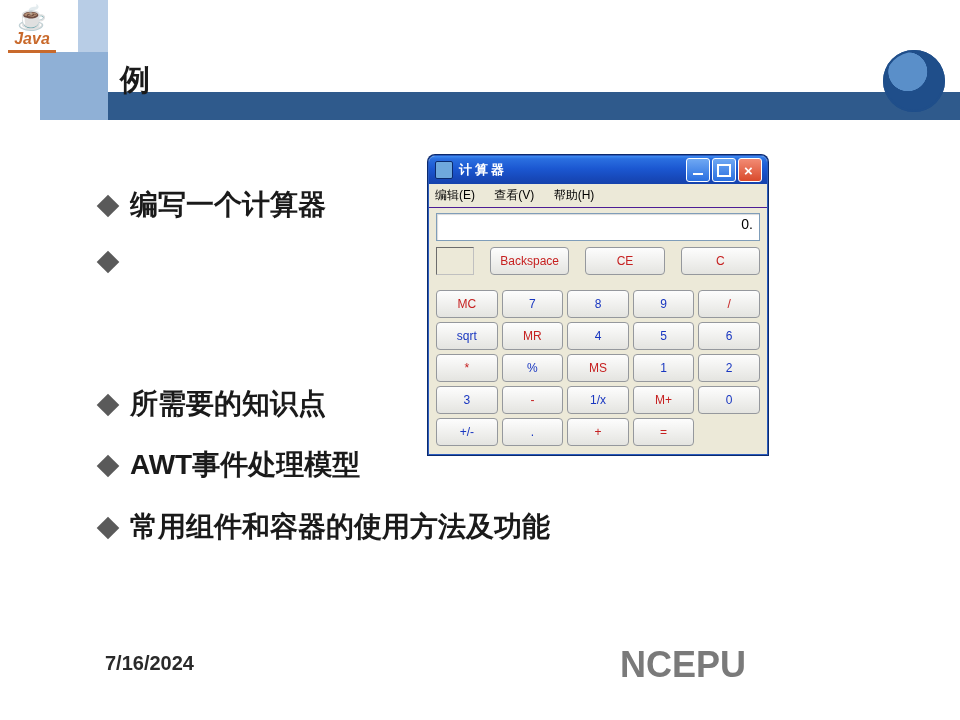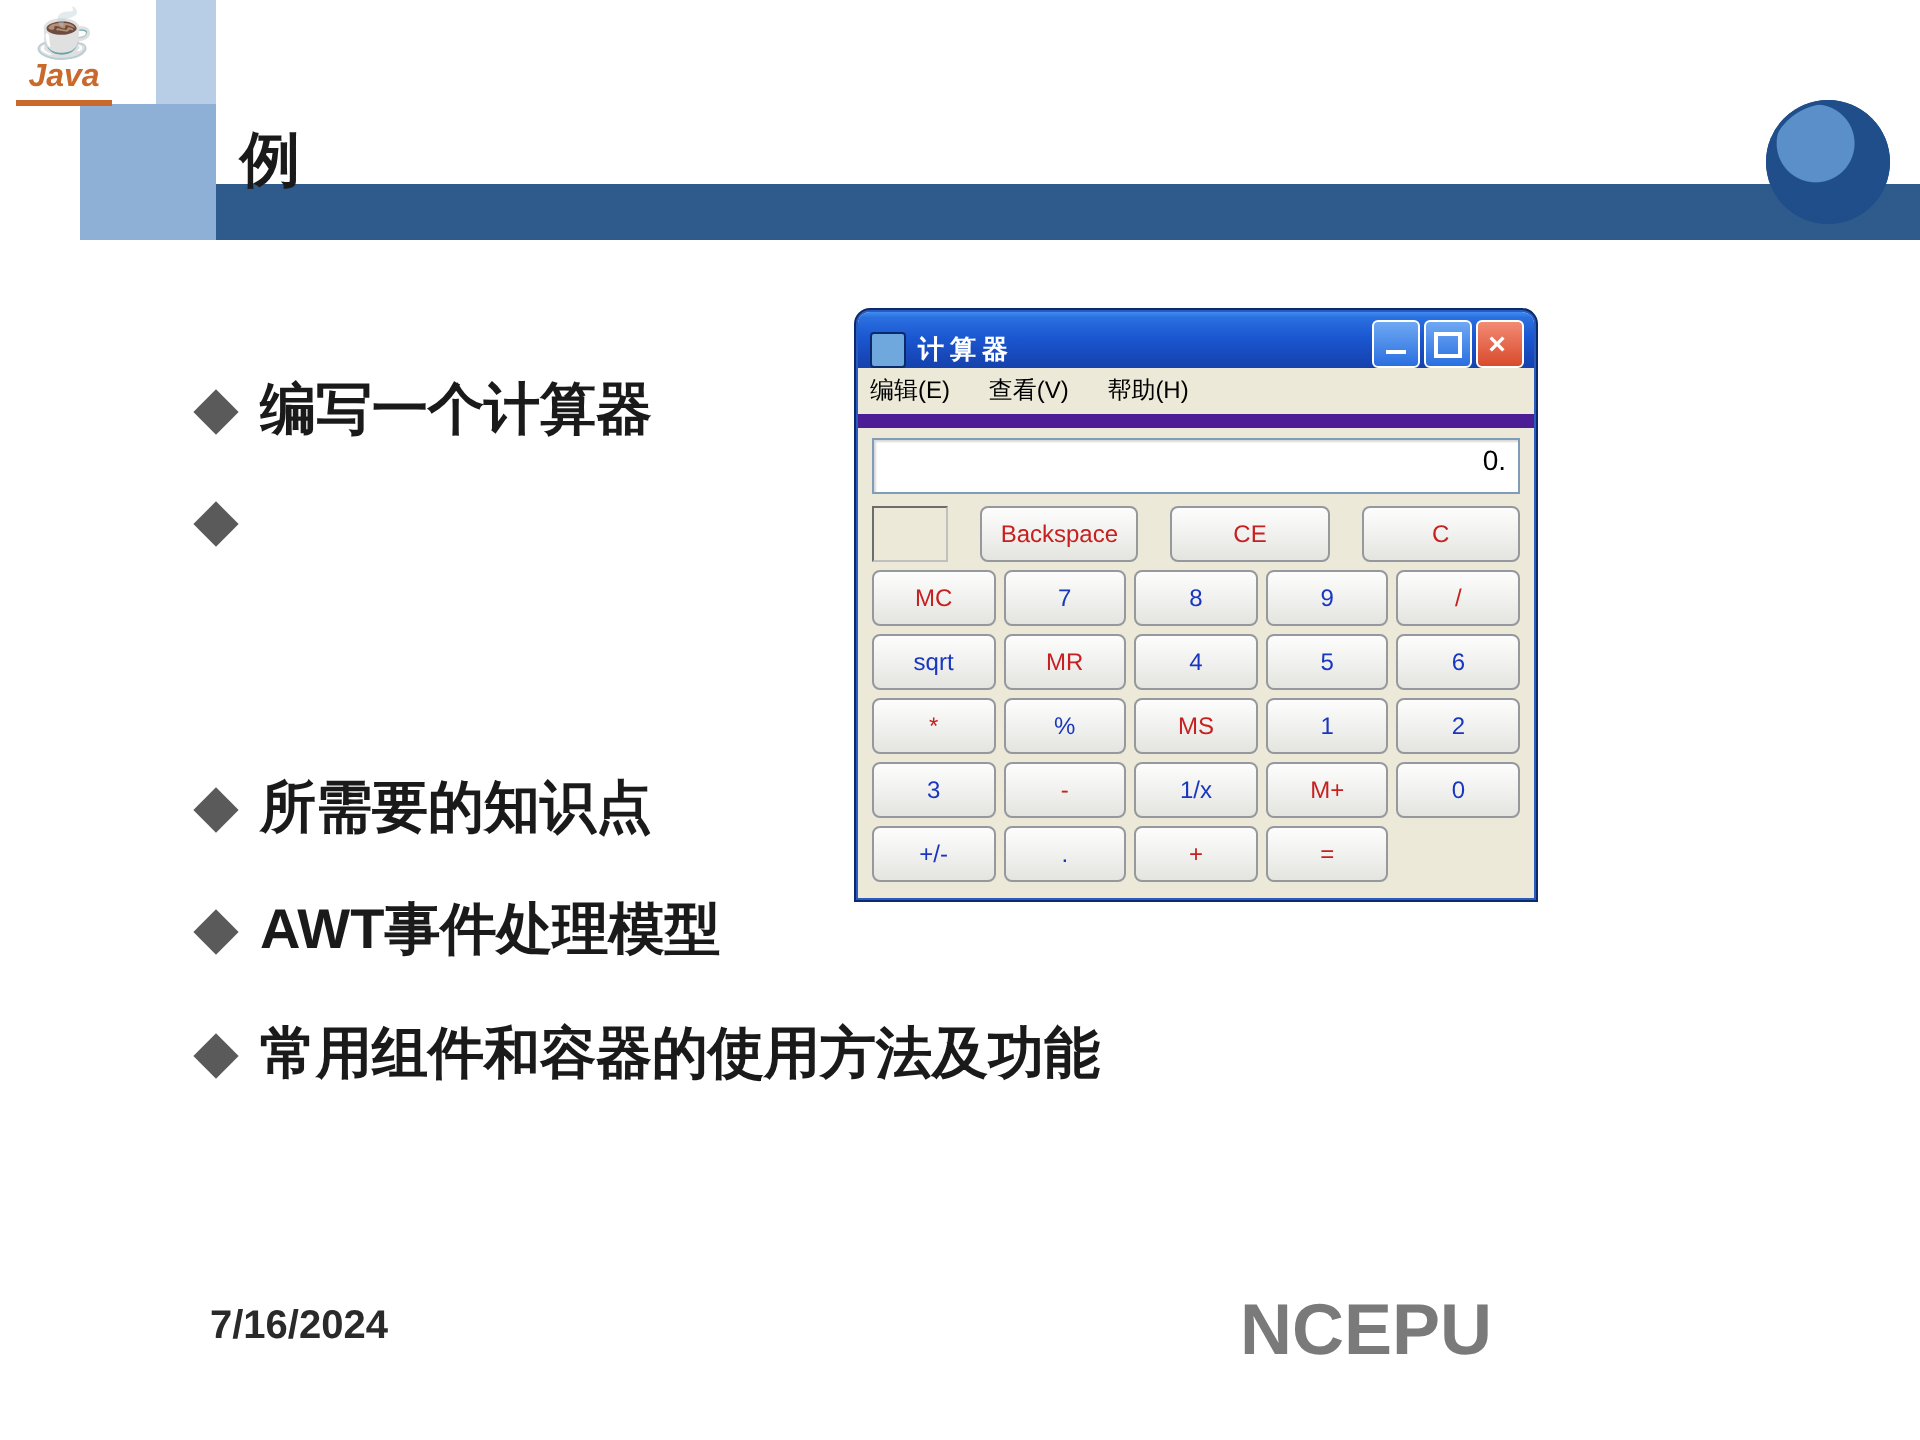--- a/index.html
+++ b/index.html
@@ -22,36 +22,36 @@
   .bullet{display:flex;align-items:baseline;margin-bottom:22px;font-size:28px;font-weight:bold;color:#1a1a1a;line-height:1.4;}
   .bullet.spacer{height:70px;}
   .diamond{width:16px;height:16px;background:#5a5a5a;transform:rotate(45deg);flex:0 0 16px;margin-right:14px;margin-top:8px;}
   .bullet-text{}
   
   .date{position:absolute;bottom:45px;left:105px;font-size:20px;font-weight:bold;color:#2a2a2a;}
   .ncepu{position:absolute;bottom:34px;left:620px;font-size:36px;font-weight:bold;color:#7a7a7a;font-family:Arial,sans-serif;}
 
   
   .calc-win{position:absolute;top:155px;left:428px;width:338px;border:1px solid #2b5bbd;border-radius:7px 7px 0 0;box-shadow:0 0 0 1px #0b2a6d;font-family:"Tahoma","SimSun",sans-serif;font-size:12px;background:#ece9d8;}
-  .titlebar{height:28px;display:flex;align-items:flex-end;padding:0 5px 0 6px;border-radius:6px 6px 0 0;
+  .titlebar{height:28px;display:flex;align-items:center;padding:0 5px 0 6px;border-radius:6px 6px 0 0;
     background:linear-gradient(to bottom,#3f8cf3 0%,#2a6fe0 10%,#1b57d1 45%,#1748b9 80%,#1542ac 100%);
     color:#fff;font-weight:bold;letter-spacing:3px;}
   .titlebar .appicon{width:16px;height:16px;margin-right:6px;background:#6fa8dc;border:1px solid #0b2a6d;border-radius:2px;position:relative;}
   .titlebar .title-text{flex:1;font-size:13px;}
   .tb-btns{display:flex;gap:2px;}
   .tb-btn{width:22px;height:22px;border-radius:3px;display:flex;align-items:center;justify-content:center;font-weight:bold;font-size:13px;color:#fff;border:1px solid #fff;}
   .tb-min,.tb-max{background:linear-gradient(to bottom,#6fa8f3,#2a6fe0);}
   .tb-close{background:linear-gradient(to bottom,#f28b74,#d94a2c);}
   .tb-min span{width:10px;height:2px;background:#fff;display:block;margin-top:8px;}
   .tb-max span{width:10px;height:9px;border:2px solid #fff;display:block;}
   .tb-close span{font-size:15px;line-height:1;}
-  .menubar{background:#ece9d8;padding:3px 6px;font-size:12px;color:#000;border-bottom:7px solid #4c1d95;}
+  .menubar{background:#ece9d8;padding:3px 6px;font-size:12px;color:#000;border-bottom:1px solid #4c1d95;}
   .menubar span{margin-right:8px;}
   .display{margin:5px 7px 6px 7px;height:22px;border:1px solid #7f9db9;background:#fff;text-align:right;padding:2px 6px;font-size:14px;color:#000;box-shadow:inset 1px 1px 1px rgba(0,0,0,.15);}
-  .row{display:flex;margin:0 7px 4px 7px;gap:16px;}
+  .row{display:flex;margin:0 7px 15px 7px;gap:16px;}
   .mslot{width:36px;height:26px;border:1px inset #c0c0c0;background:#ece9d8;}
   .cbtn{height:26px;border:1px solid #95989d;border-radius:4px;background:linear-gradient(to bottom,#fdfdfd,#e4e4e0);display:flex;align-items:center;justify-content:center;font-size:12px;cursor:default;}
   .wide{flex:1;}
   .red{color:#c62020;}
   .blue{color:#1836c0;}
   .grid{display:grid;grid-template-columns:repeat(5,1fr);gap:4px;margin:0 7px 8px 7px;}
   .grid .cbtn{height:26px;}
 </style>
 </head>
 <body>

